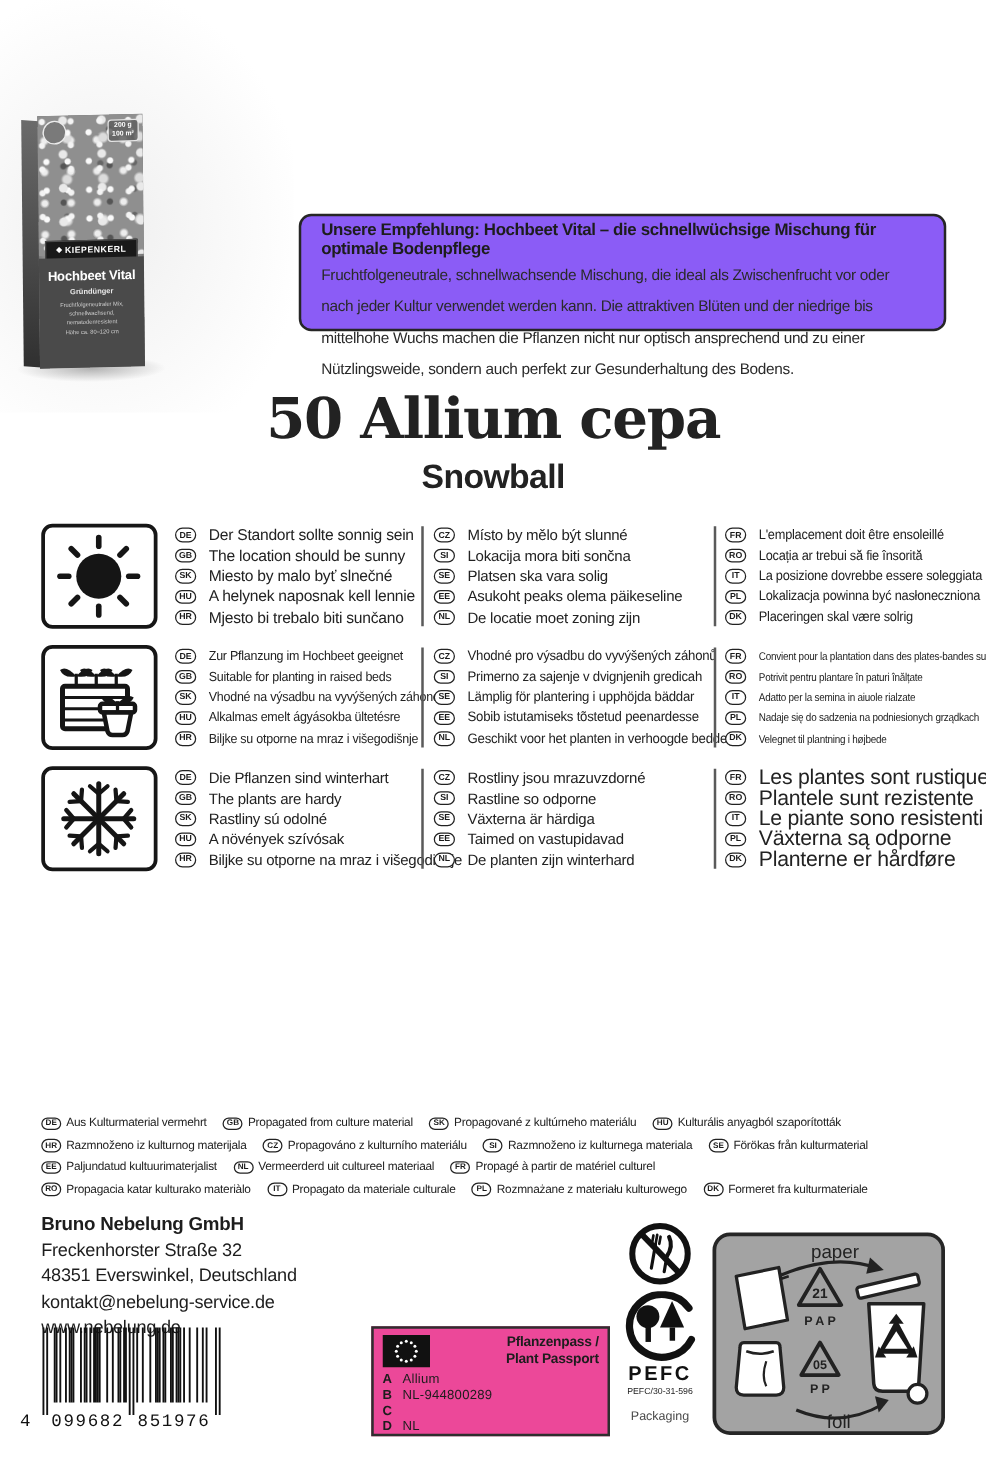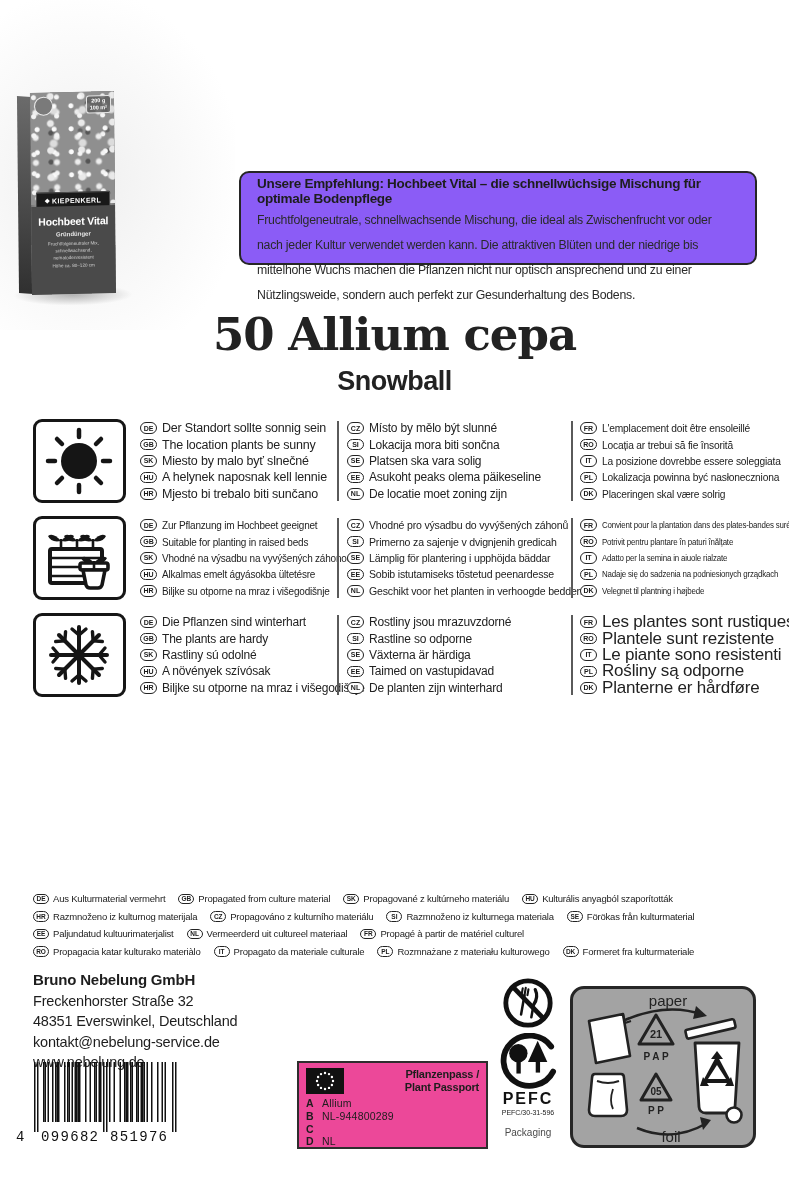--- a/index.html
+++ b/index.html
@@ -53,21 +53,21 @@
     font-family:"DejaVu Serif",serif;font-size:45px;font-weight:bold;letter-spacing:-1px;color:#222;}
   .variety-title{position:absolute;left:0;top:366px;width:100%;text-align:center;
     font-size:27px;font-weight:bold;letter-spacing:-.5px;color:#222;}
 
   
   #info-rows{position:absolute;left:0;top:415px;width:789px;}
   .info-row{position:relative;height:97px;width:789px;}
   .icon-cell{position:absolute;left:33px;top:4px;width:93px;height:84px;border:3px solid #161616;
     border-radius:9px;box-sizing:border-box;display:flex;align-items:center;justify-content:center;background:#fff;}
   .col{position:absolute;top:5px;display:flex;flex-direction:column;}
-  .col .lang-line{height:16.4px;display:flex;align-items:center;gap:5px;}
+  .col .lang-line{height:16.4px;display:flex;align-items:center;gap:10px;}
   .col1{left:140px;width:196px;}
   .col2{left:347px;width:221px;}
   .col3{left:580px;width:202px;}
   .divider{position:absolute;top:6px;height:80px;width:1.5px;background:#5a5a5a;}
   .d1{left:337px;}.d2{left:571px;}
   .badge{flex:0 0 auto;min-width:17px;height:11.5px;padding:0 2px;border:1.4px solid #222;
     border-radius:9px;display:inline-flex;align-items:center;justify-content:center;
     font-size:7px;font-weight:bold;box-sizing:border-box;background:#fff;color:#1a1a1a;}
   .txt{font-size:12px;letter-spacing:-.2px;white-space:nowrap;color:#222;}
   .col3 .txt{font-size:11px;transform:scaleX(.93);transform-origin:left center;}
@@ -170,21 +170,21 @@
     </g>
   </svg>
         </div>
     <div class="col col1">
           <div class="lang-line">
     <span class="badge">DE</span>
     <span class="txt">Der Standort sollte sonnig sein</span>
   </div>
           <div class="lang-line">
     <span class="badge">GB</span>
-    <span class="txt">The location plants be sunny</span>
+    <span class="txt">The location should be sunny</span>
   </div>
           <div class="lang-line">
     <span class="badge">SK</span>
     <span class="txt">Miesto by malo byť slnečné</span>
   </div>
           <div class="lang-line">
     <span class="badge">HU</span>
     <span class="txt">A helynek naposnak kell lennie</span>
   </div>
           <div class="lang-line">
@@ -407,21 +407,21 @@
           <div class="lang-line">
     <span class="badge">RO</span>
     <span class="txt">Plantele sunt rezistente</span>
   </div>
           <div class="lang-line">
     <span class="badge">IT</span>
     <span class="txt">Le piante sono resistenti</span>
   </div>
           <div class="lang-line">
     <span class="badge">PL</span>
-    <span class="txt">Rośliny są odporne</span>
+    <span class="txt">Växterna są odporne</span>
   </div>
           <div class="lang-line">
     <span class="badge">DK</span>
     <span class="txt">Planterne er hårdføre</span>
   </div>
         </div>
   </div>
     </div>
 
   <div id="propagation">

